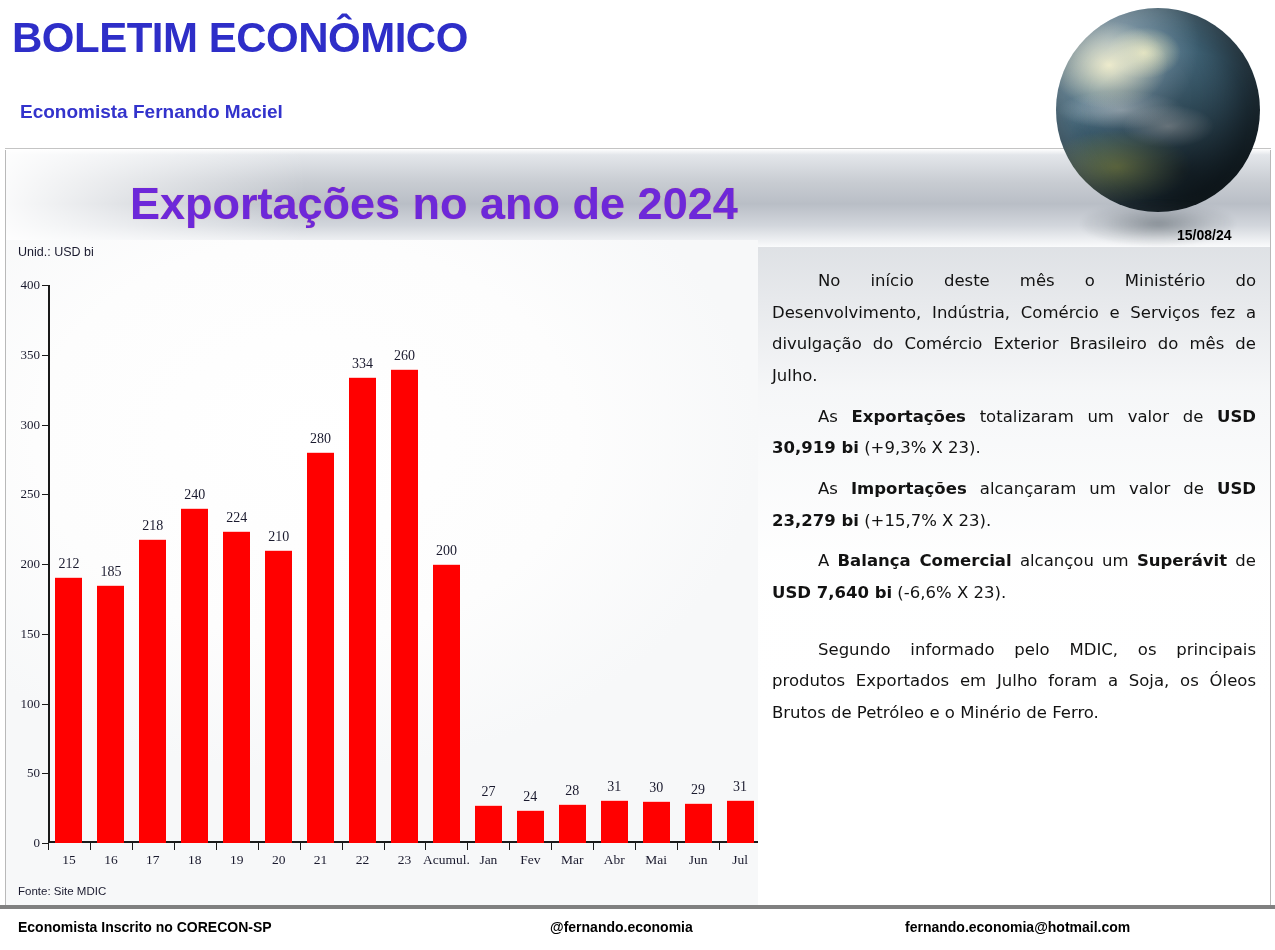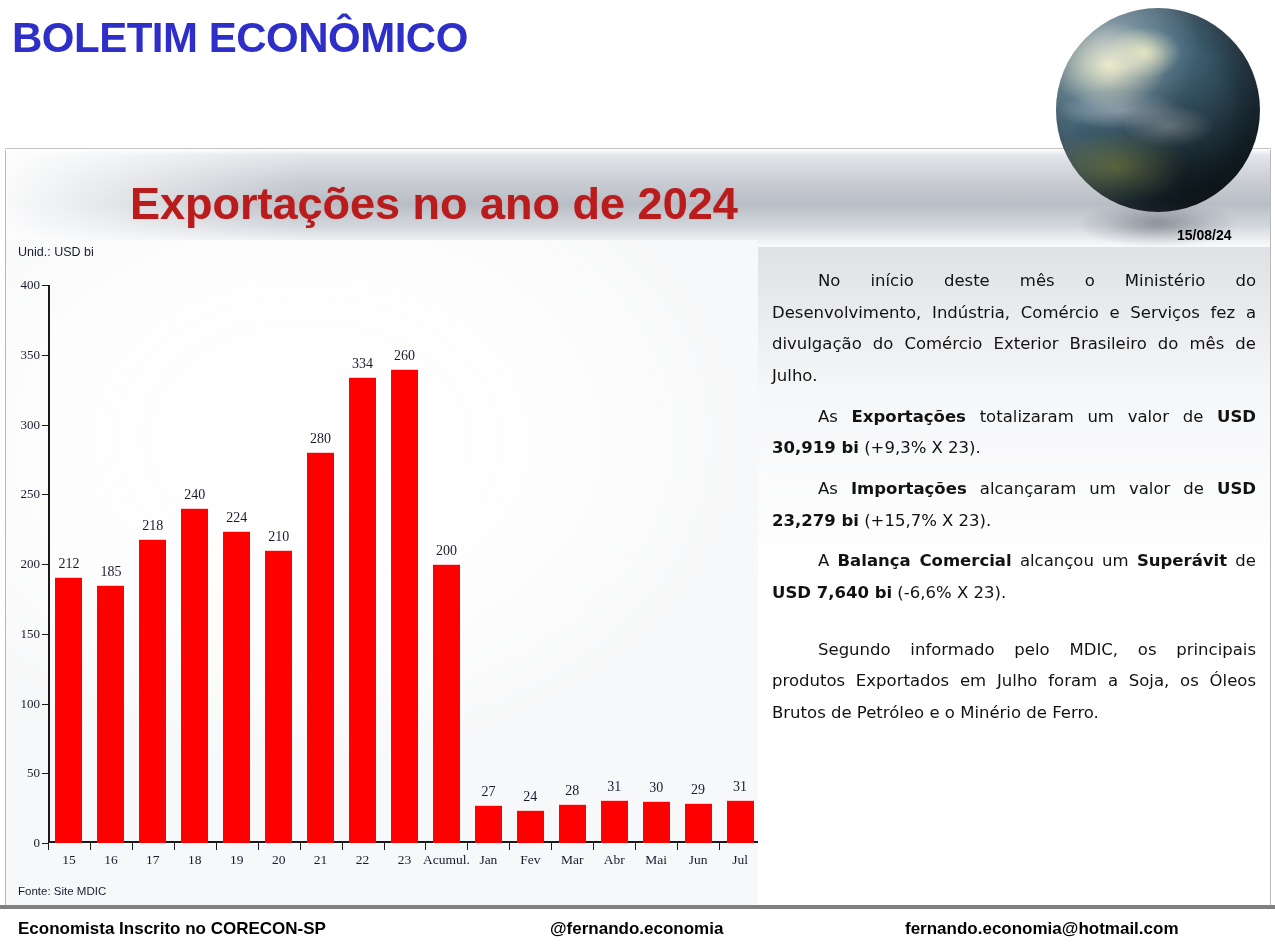--- a/index.html
+++ b/index.html
@@ -56,21 +56,21 @@
         #d2d6dc 78%,
         #eceef1 92%,
         #fafbfc 100%);
   }
   #shelf-fade-left {
     position:absolute; left:6px; top:149px; width:300px; height:98px;
     background:linear-gradient(to right, rgba(255,255,255,0.92), rgba(255,255,255,0));
   }
   #section-title {
     position:absolute; left:130px; top:178px;
-    font-size:45px; font-weight:bold; color:#b91c1c;
+    font-size:45px; font-weight:bold; color:#6d28d9;
     font-family:"Liberation Sans", sans-serif;
     letter-spacing:0px; white-space:nowrap;
     text-shadow:0 0 1px rgba(255,0,0,0.35);
   }
 
   
   #globe-wrap { position:absolute; left:1052px; top:6px; width:212px; height:240px; }
   #globe {
     position:absolute; left:4px; top:2px; width:204px; height:204px;
     border-radius:50%;
@@ -177,38 +177,39 @@
   .footer-rule {
     position:absolute; left:0px; top:905px; width:1275px; height:4px;
     background:#808080;
   }
   #footer {
     position:absolute; left:0; top:909px; width:1275px; height:41px;
     background:#ffffff;
   }
   .footer-item {
     position:absolute; top:10px;
-    font-size:17px; font-weight:bold; color:#000;
+    font-size:14px; font-weight:bold; color:#000;
     white-space:nowrap;
     font-family:"Liberation Sans", sans-serif;
   }
   #footer-left { left:18px; }
   #footer-mid { left:550px; }
   #footer-right { left:905px; }
 </style>
 </head>
 <body>
 
 <div id="page">
 
   <div class="v-border-left"></div>
   <div class="v-border-right"></div>
 
   <div id="header">
     <div id="main-title">BOLETIM ECONÔMICO</div>
+    <div id="sub-title">Economista Fernando Maciel</div>
     <div class="header-rule"></div>
   </div>
 
   <div id="shelf"></div>
   <div id="shelf-fade-left"></div>
   <div id="section-title">Exportações no ano de 2024</div>
 
   <div id="globe-wrap">
     <div id="globe"></div>
     <div id="globe-shine"></div>

